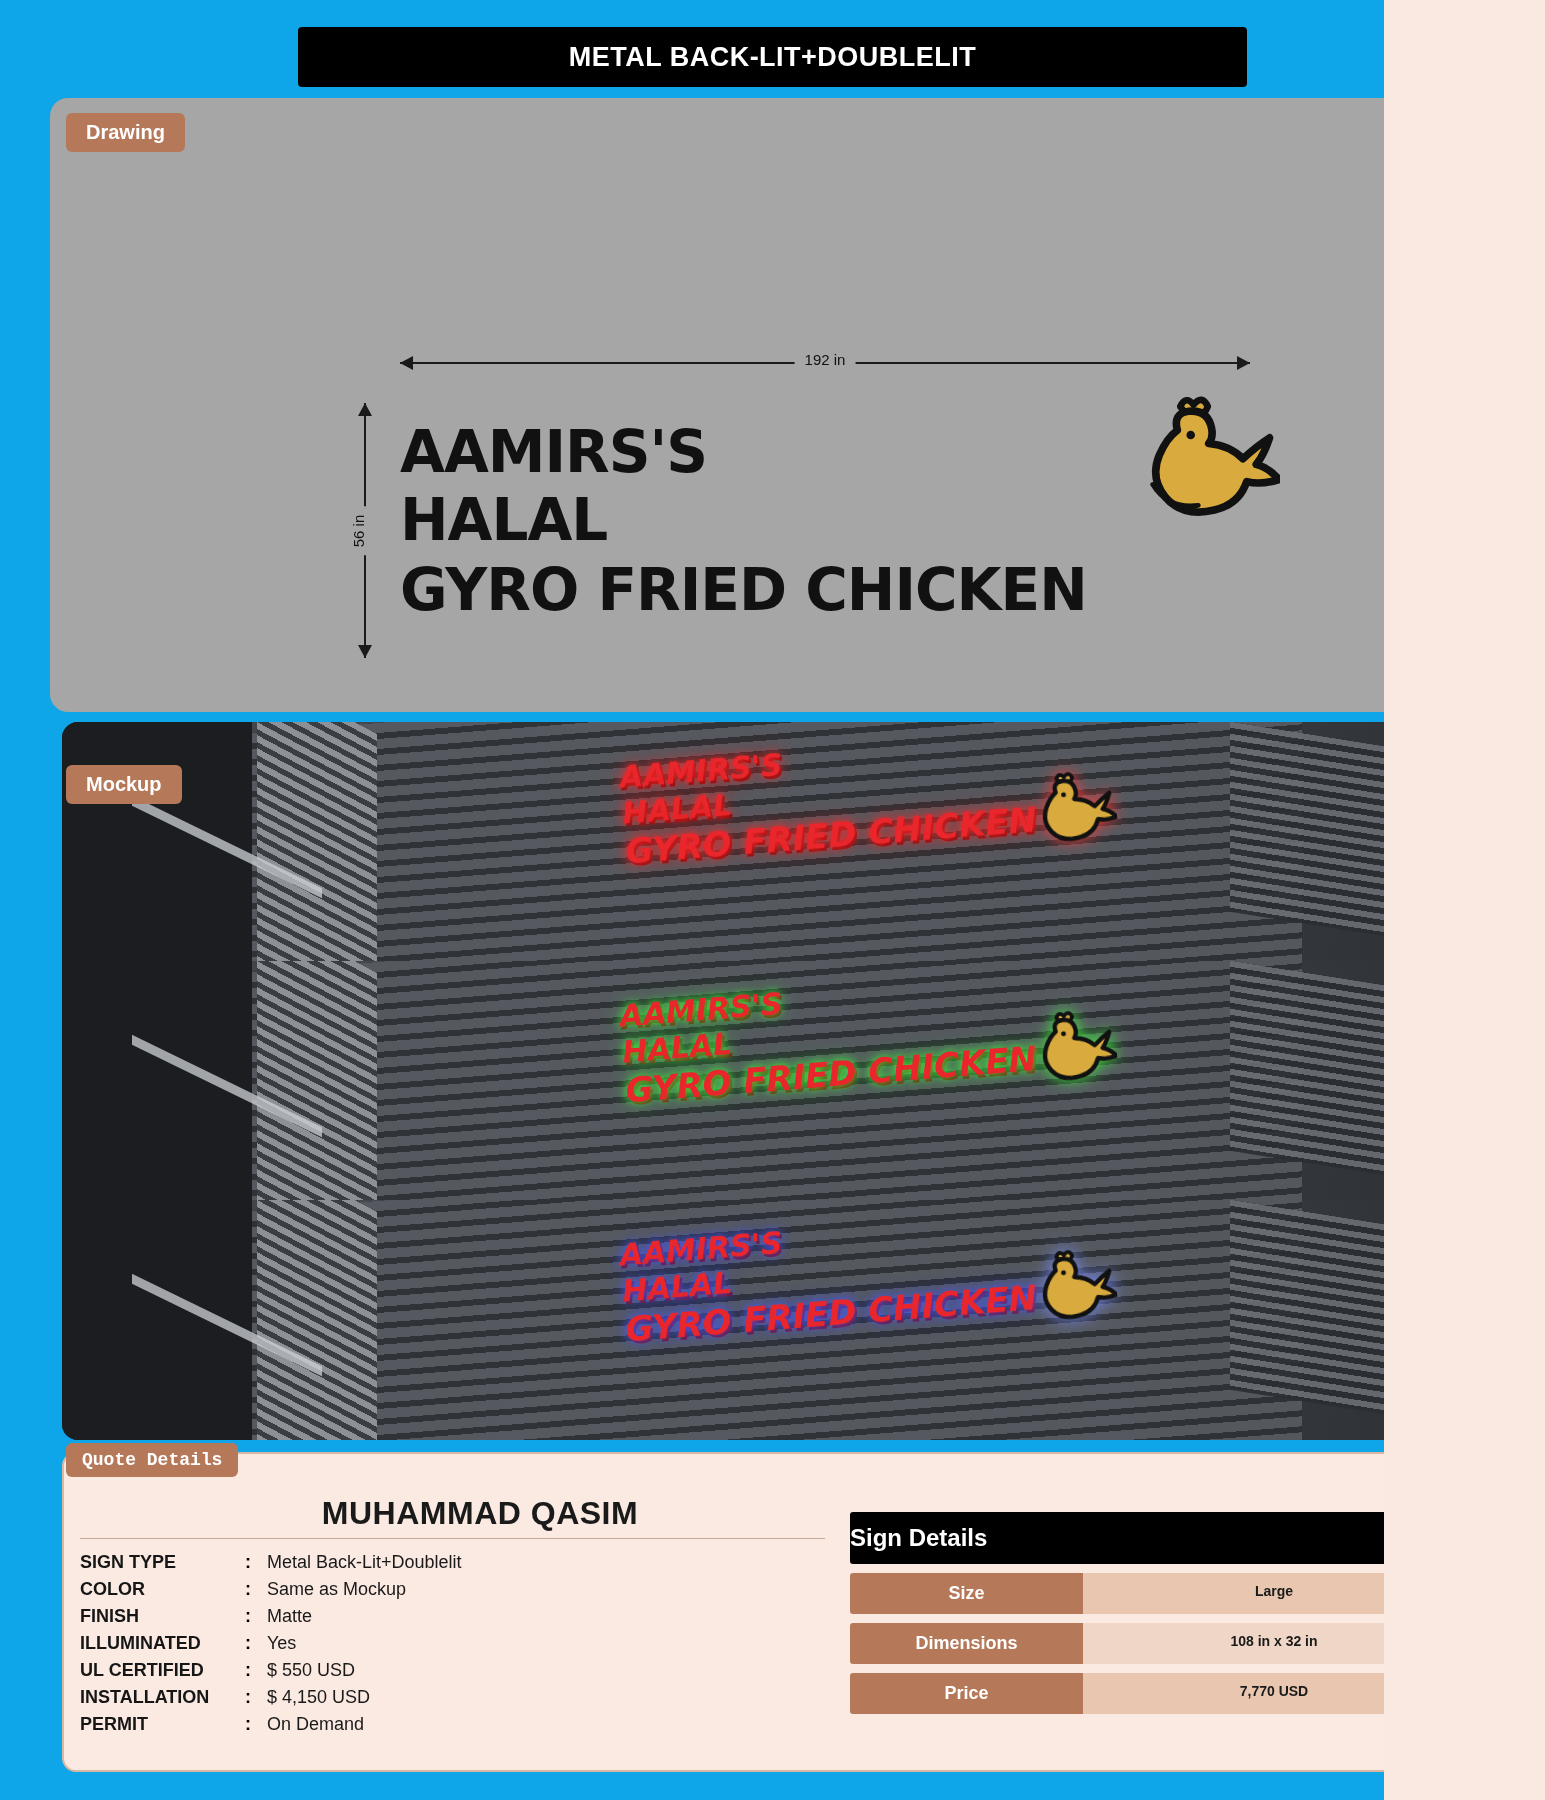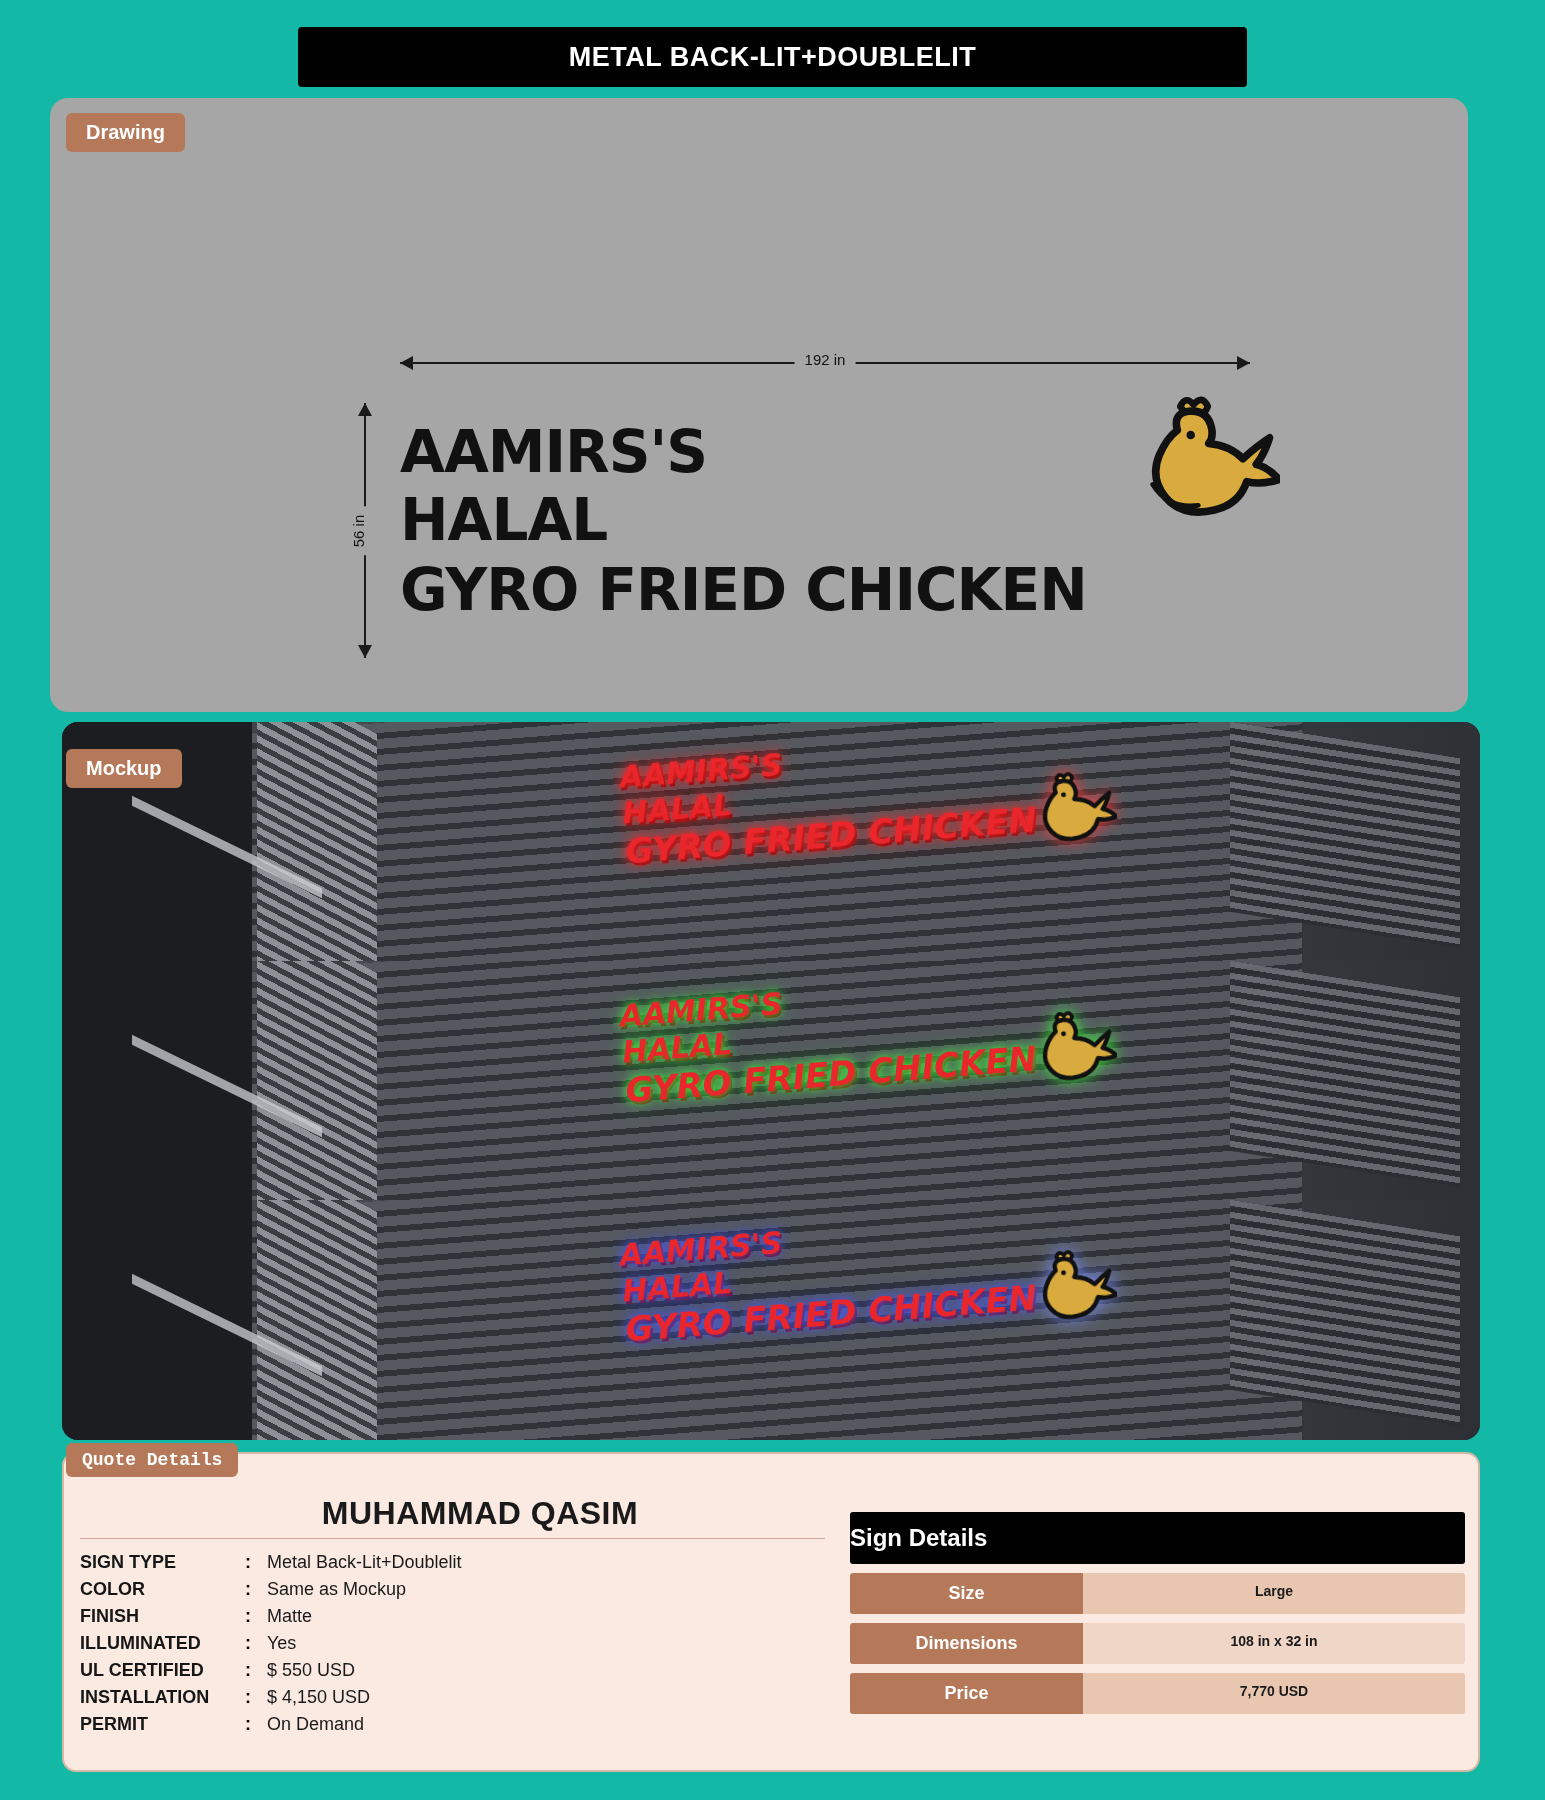--- a/index.html
+++ b/index.html
@@ -5,23 +5,23 @@
   * { box-sizing: border-box; }
   html, body {
     margin: 0;
     padding: 0;
     width: 1545px;
     background: #fae9e1;
     font-family: "Liberation Sans", sans-serif;
   }
   .page {
     position: relative;
-    width: 1545px;
+    width: 1384px;
     height: 1800px;
-    background: #14b8a6;
+    background: #0ea5e9;
     overflow: hidden;
   }
 
   
   .title-bar {
     position: absolute;
     left: 298px;
     top: 27px;
     width: 949px;
     height: 60px;
@@ -53,21 +53,21 @@
     position: absolute;
     background: #b5795a;
     color: #fff;
     font-weight: bold;
     font-size: 20px;
     padding: 8px 20px;
     border-radius: 6px;
     z-index: 10;
   }
   .tag-drawing { left: 66px; top: 113px; }
-  .tag-mockup  { left: 66px; top: 749px; }
+  .tag-mockup  { left: 66px; top: 765px; }
   .tag-quote   { left: 66px; top: 1443px; font-size: 18px; padding: 7px 16px; font-family: Liberation Mono, monospace; }
 
   
   .dim-top {
     position: absolute;
     left: 350px;
     top: 253px;
     width: 850px;
     height: 24px;
   }

